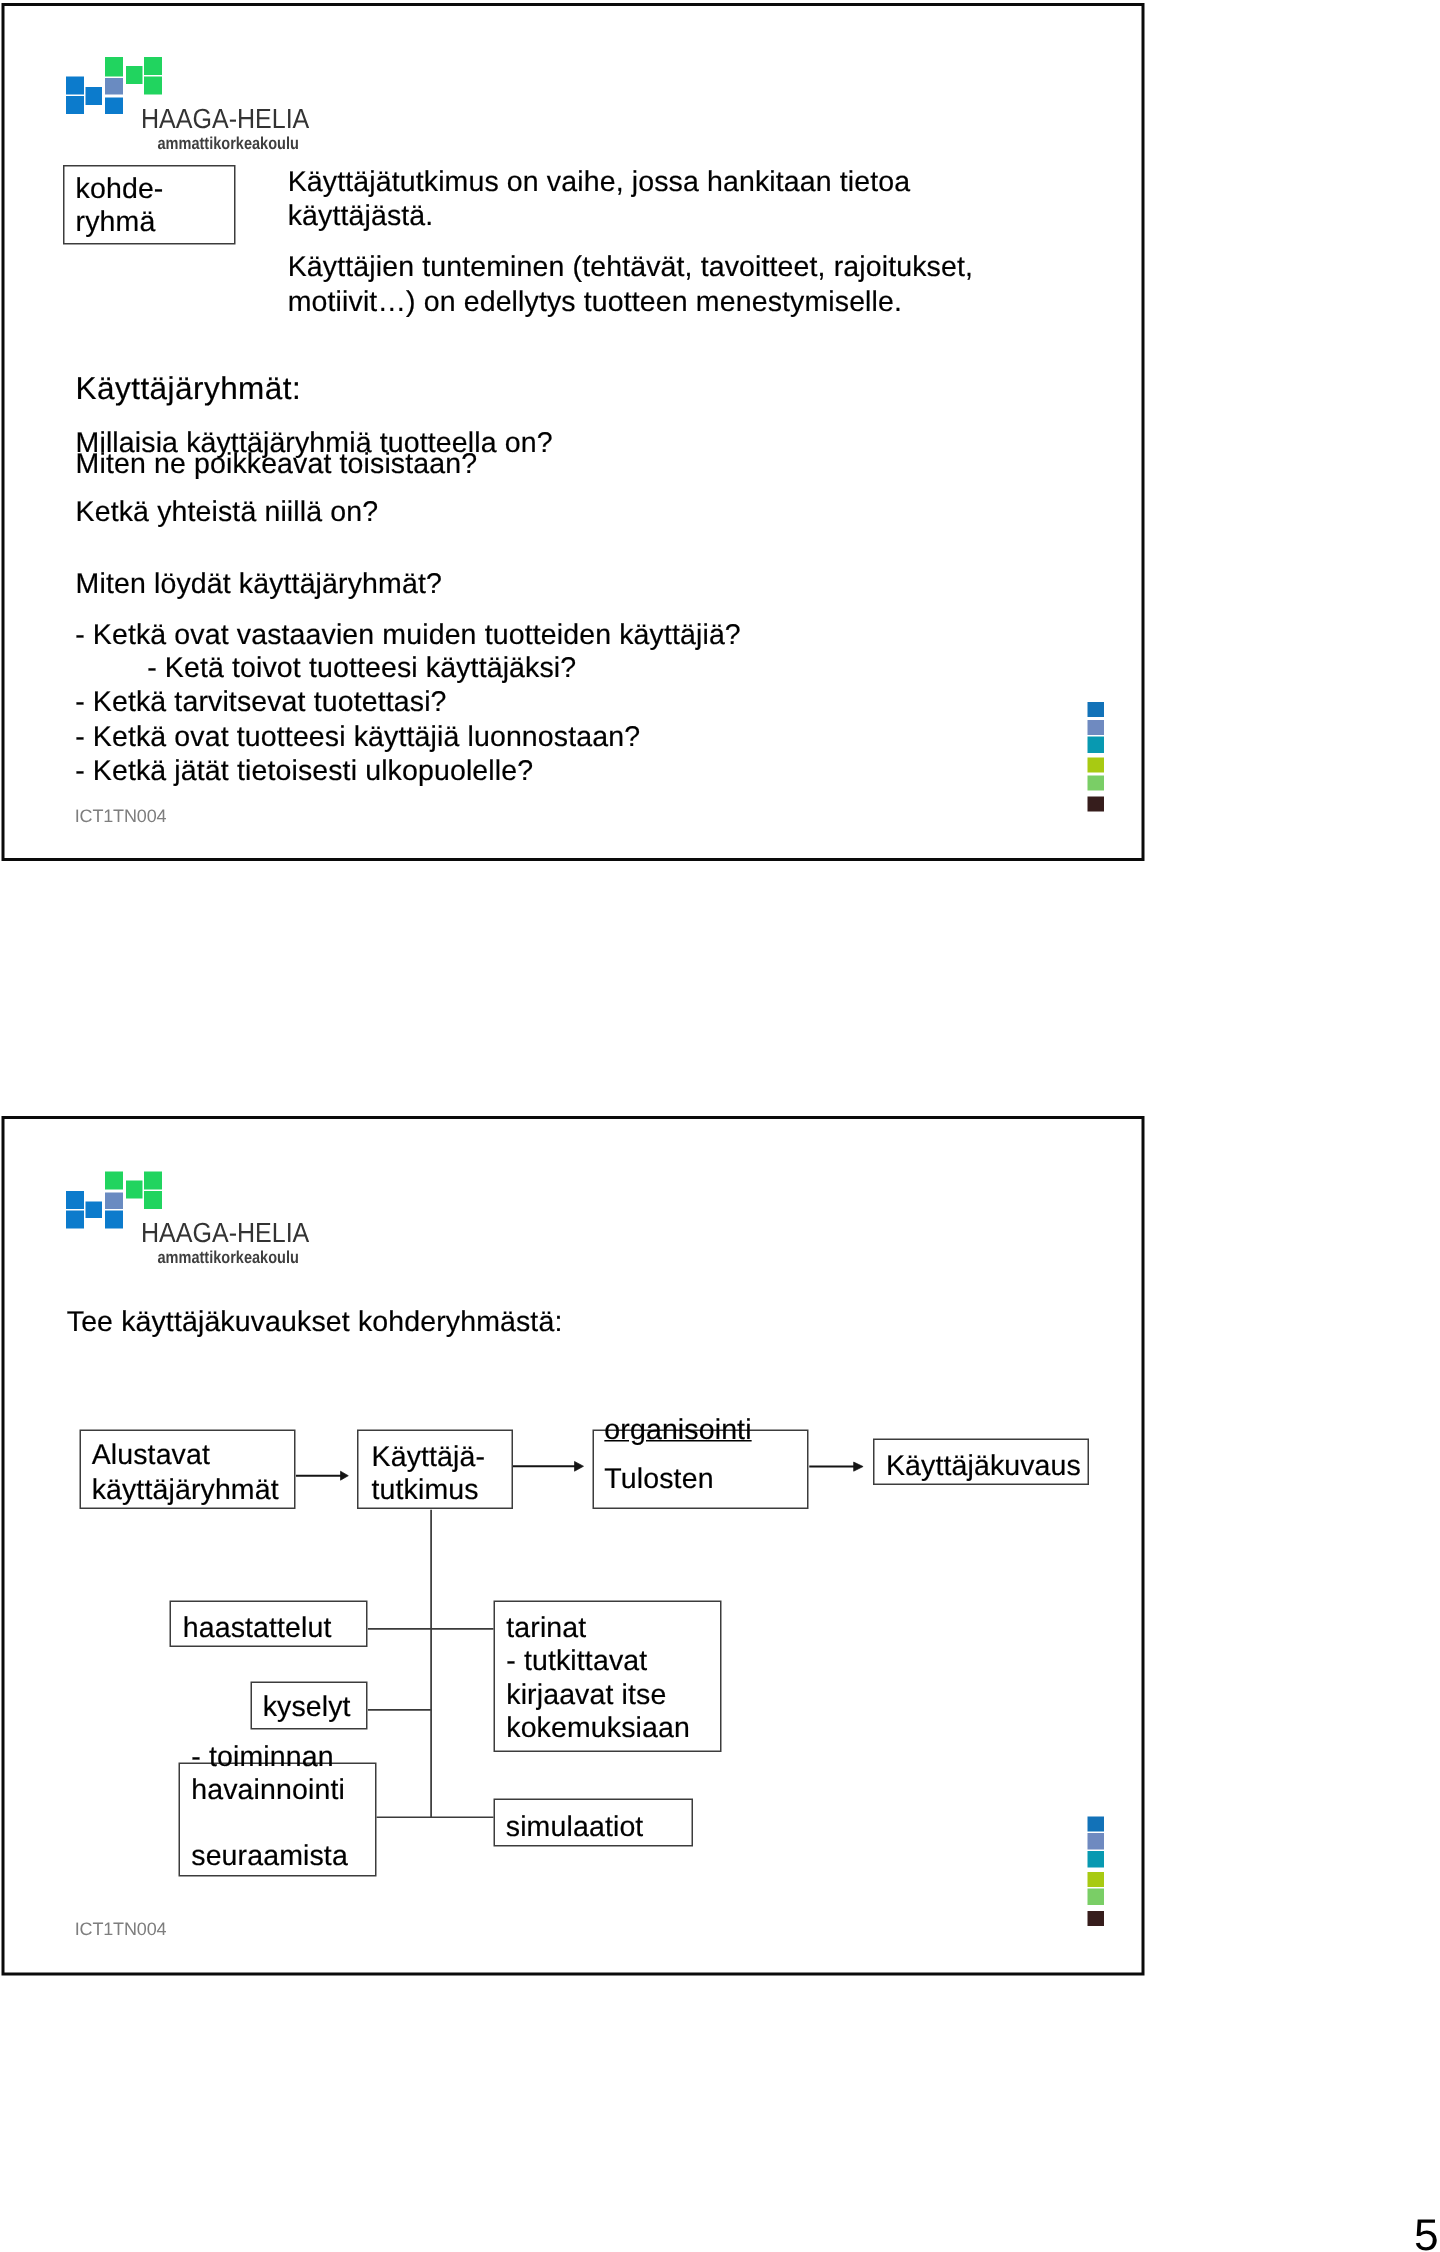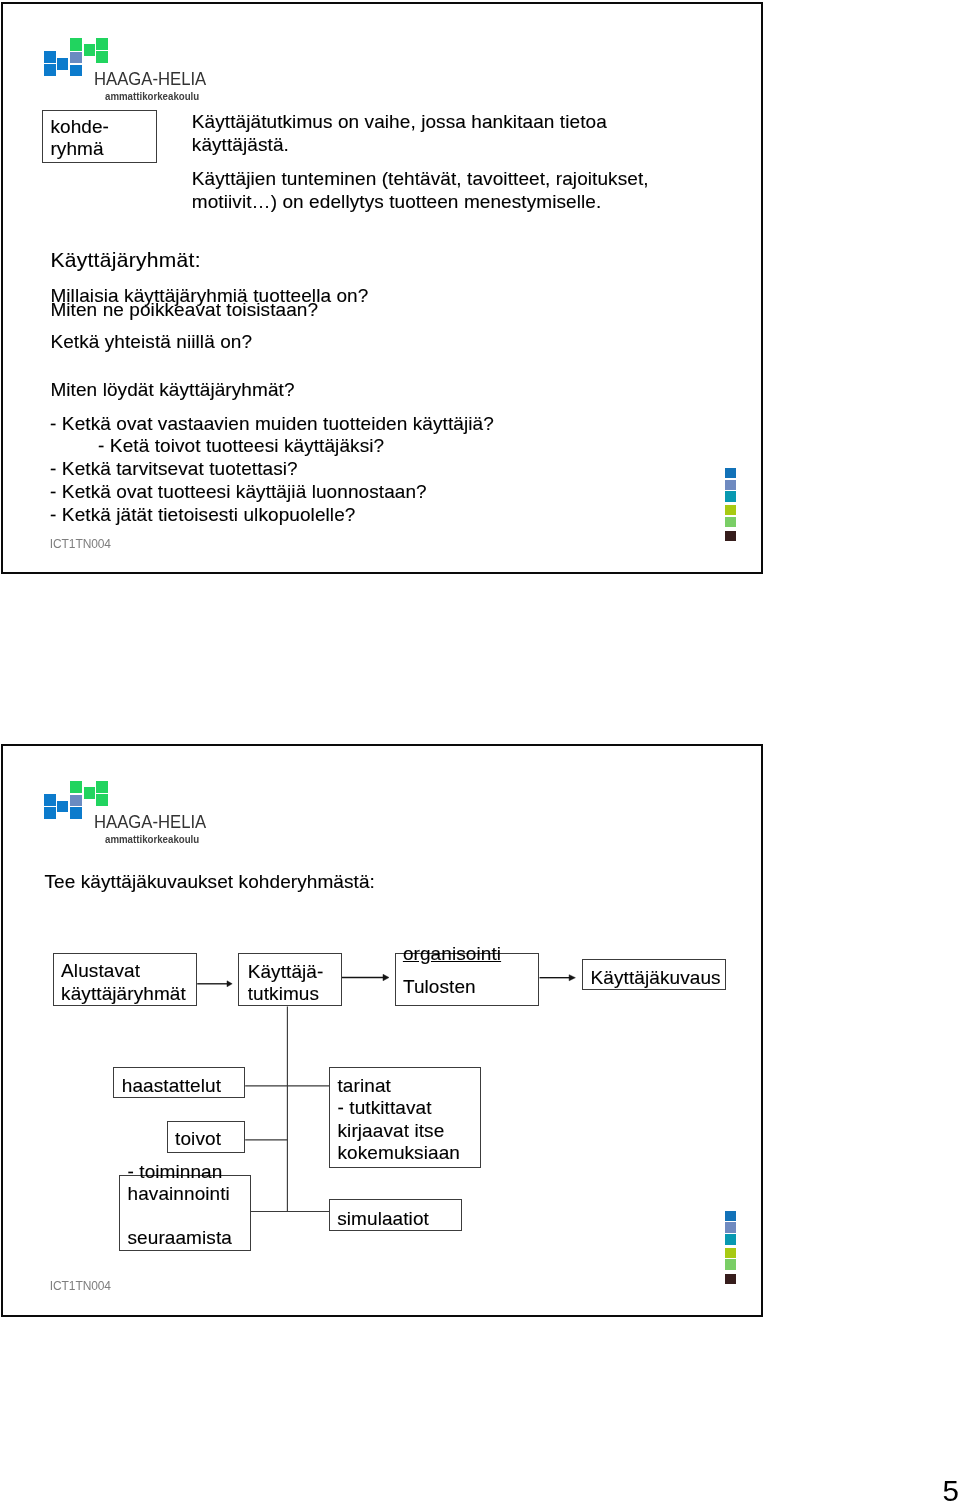--- a/index.html
+++ b/index.html
@@ -128,21 +128,21 @@
 <div class="txt" style="left:402.9px;top:960.7px;margin-top:15px;">Tulosten</div>
 <div class="txt" style="left:402.9px;top:943px;text-decoration:underline;">organisointi</div>
 
 <div class="box" style="left:581.7px;top:959.4px;width:144.6px;height:30.7px;"></div>
 <div class="txt" style="left:590.6px;top:966.7px;">Käyttäjäkuvaus</div>
 
 <div class="box" style="left:112.7px;top:1066.8px;width:132.4px;height:31.4px;"></div>
 <div class="txt" style="left:121.8px;top:1074.9px;">haastattelut</div>
 
 <div class="box" style="left:166.8px;top:1120.7px;width:78.7px;height:32.0px;"></div>
-<div class="txt" style="left:175.1px;top:1128.2px;">toivot</div>
+<div class="txt" style="left:175.1px;top:1128.2px;">kyselyt</div>
 
 <div class="box" style="left:118.5px;top:1175.2px;width:132.5px;height:76.3px;"></div>
 <div class="txt" style="left:127.5px;top:1182.8px;">havainnointi</div>
 <div class="txt" style="left:127.5px;top:1161px;">- toiminnan</div>
 <div class="txt" style="left:127.5px;top:1227.3px;">seuraamista</div>
 
 <div class="box" style="left:329.0px;top:1067.1px;width:152.1px;height:100.9px;"></div>
 <div class="txt" style="left:337.5px;top:1074.9px;">tarinat</div>
 <div class="txt" style="left:337.5px;top:1097.1px;">- tutkittavat</div>
 <div class="txt" style="left:337.5px;top:1119.6px;">kirjaavat itse</div>

